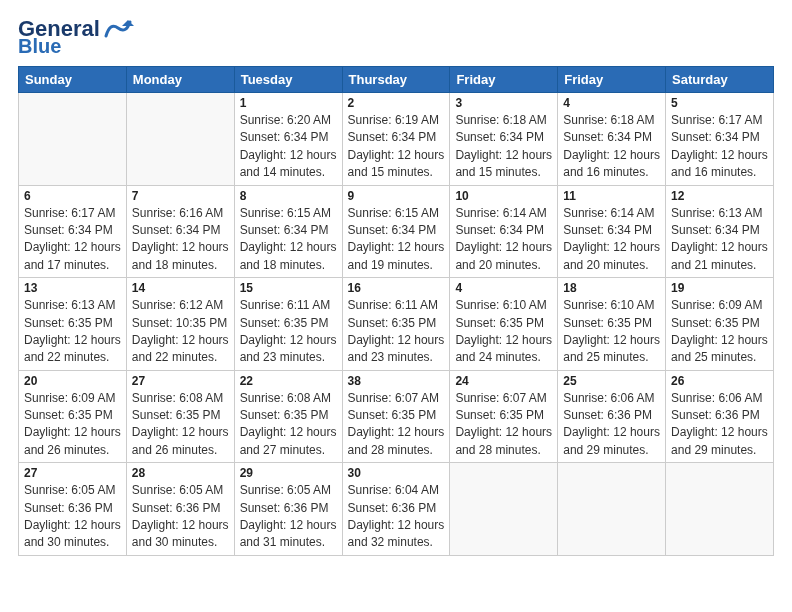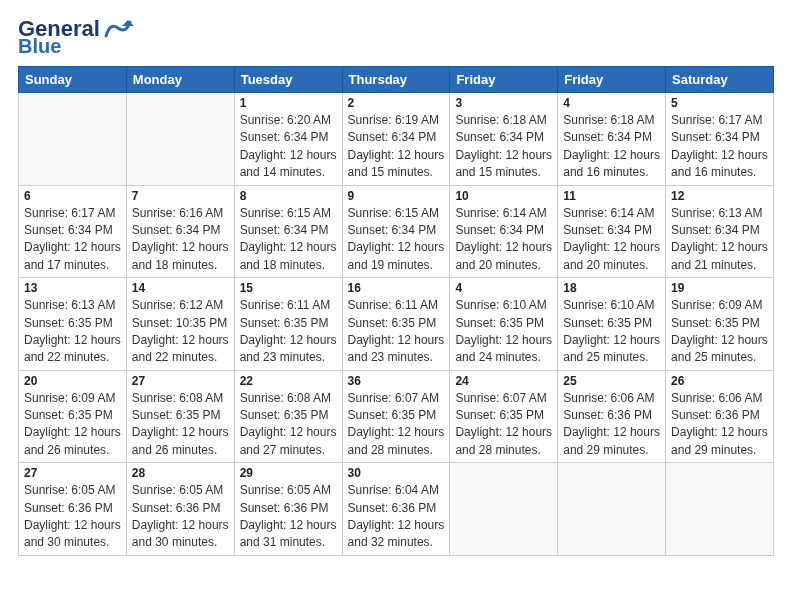--- a/index.html
+++ b/index.html
@@ -280,21 +280,21 @@
 and 26 minutes.</div>
           </td>
           <td>
             <span class="day-num">22</span>
             <div class="day-info" style="white-space: pre-line;">Sunrise: 6:08 AM
 Sunset: 6:35 PM
 Daylight: 12 hours
 and 27 minutes.</div>
           </td>
           <td>
-            <span class="day-num">36</span>
+            <span class="day-num">38</span>
             <div class="day-info" style="white-space: pre-line;">Sunrise: 6:07 AM
 Sunset: 6:35 PM
 Daylight: 12 hours
 and 28 minutes.</div>
           </td>
           <td>
             <span class="day-num">24</span>
             <div class="day-info" style="white-space: pre-line;">Sunrise: 6:07 AM
 Sunset: 6:35 PM
 Daylight: 12 hours

